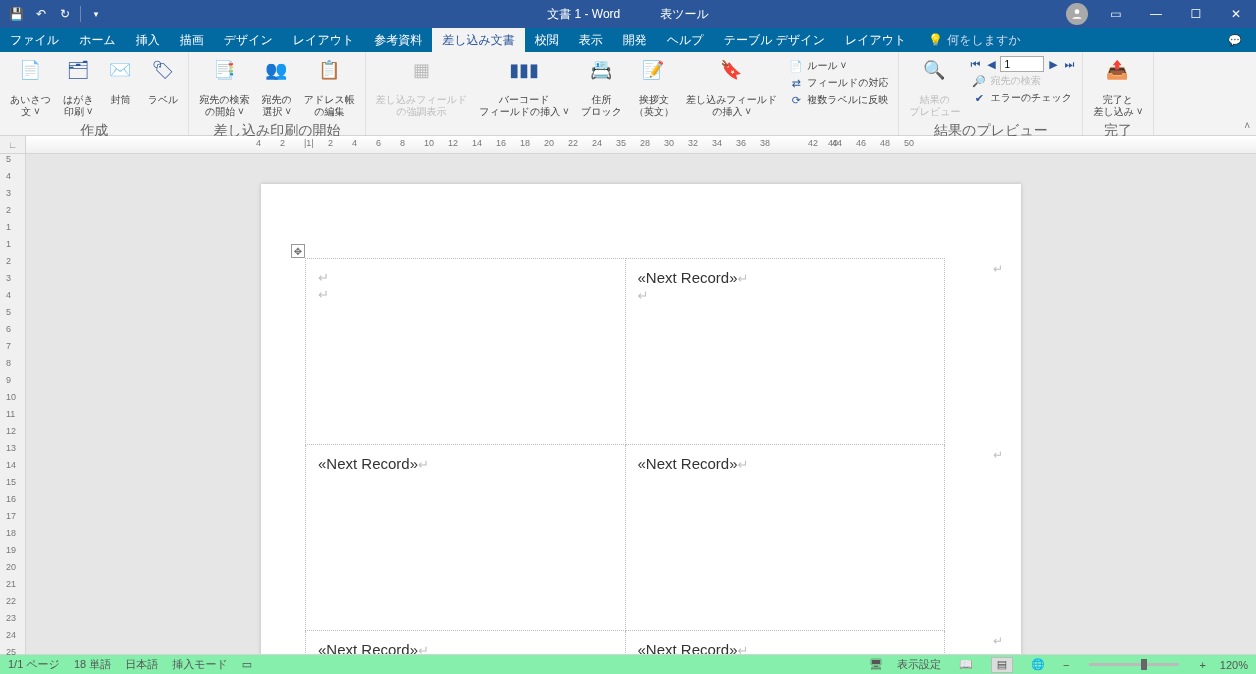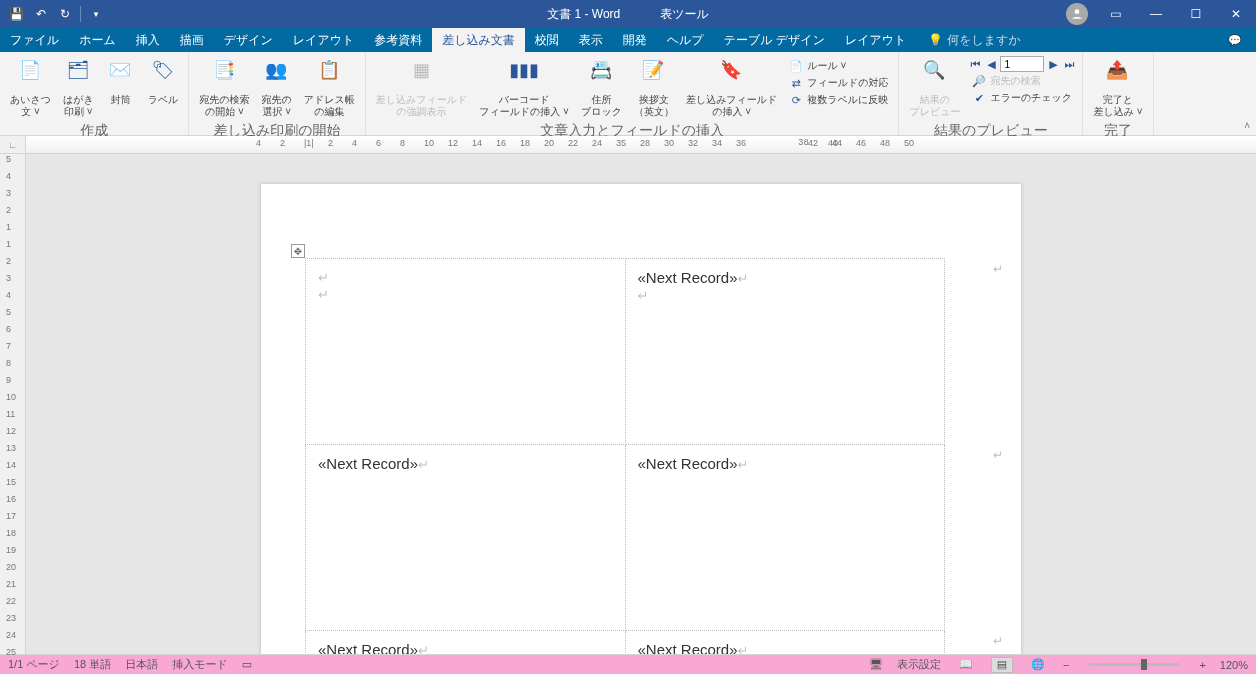--- a/index.html
+++ b/index.html
@@ -51,21 +51,21 @@
 .vruler span { position: absolute; left: 6px; }
 .canvas { flex: 1; background: #e6e6e6; overflow: auto; position: relative; }
 .page { width: 760px; min-height: 900px; background: #fff; margin: 30px auto 0 auto; box-shadow: 0 0 4px rgba(0,0,0,.2); padding: 74px 40px 40px 44px; position: relative; }
 .table-handle { position: absolute; left: 30px; top: 60px; width: 14px; height: 14px; border: 1px solid #999; background: #fff; display: flex; align-items: center; justify-content: center; font-size: 10px; color: #666; cursor: move; }
 table.labels { width: 640px; border-collapse: collapse; }
 table.labels td { border: 1px dotted #bdbdbd; height: 186px; width: 50%; vertical-align: top; padding: 10px 12px; font-family: "Times New Roman", serif; font-size: 15px; color: #333; position: relative; }
 .pmark { color: #bfbfbf; font-size: 13px; }
 .side-mark { position: absolute; font-size: 12px; color: #bfbfbf; }
 
 
-.statusbar { height: 20px; background: #f9a8d4; border-top: 1px solid #d4d4d4; display: flex; align-items: center; font-size: 11px; color: #555; padding: 0 8px; gap: 14px; justify-content: flex-end; }
+.statusbar { height: 20px; background: #86efac; border-top: 1px solid #d4d4d4; display: flex; align-items: center; font-size: 11px; color: #555; padding: 0 8px; gap: 14px; justify-content: flex-end; }
 .statusbar .spacer { flex: 1; }
 .view-btn { width: 22px; height: 16px; display: flex; align-items: center; justify-content: center; cursor: pointer; border: 1px solid transparent; }
 .view-btn.active { background: #dcdcdc; border-color: #bbb; }
 .zoom-slider { width: 90px; height: 3px; background: #bbb; position: relative; margin: 0 6px; }
 .zoom-thumb { position: absolute; top: -4px; width: 6px; height: 11px; background: #666; left: 52px; }
 </style>
 </head>
 <body>
 
 <div class="titlebar">
@@ -198,21 +198,20 @@
         <div class="small-btn">
             <span class="sico">⇄</span>
             <span>フィールドの対応</span>
           </div>
         <div class="small-btn">
             <span class="sico">⟳</span>
             <span>複数ラベルに反映</span>
           </div>
       </div>
     </div>
-    <div class="group-label">文章入力とフィールドの挿入</div>
   </div>
 
   <div class="group">
     <div class="group-body">
       <div class="big-btn disabled">
           <div class="ico disabled">🔍</div>
           <div class="lbl disabled">結果の
 プレビュー</div>
         </div>
       <div class="small-col" style="margin-top:2px;">
@@ -266,21 +265,21 @@
       <span style="left: 494px;">18</span>
       <span style="left: 518px;">20</span>
       <span style="left: 542px;">22</span>
       <span style="left: 566px;">24</span>
       <span style="left: 590px;">35</span>
       <span style="left: 614px;">28</span>
       <span style="left: 638px;">30</span>
       <span style="left: 662px;">32</span>
       <span style="left: 686px;">34</span>
       <span style="left: 710px;">36</span>
-      <span style="left: 772px; font-family: Liberation Mono, monospace;">38</span>
+      <span style="left: 734px;">38</span>
       <span style="left: 758px; margin-left: 44px;">40</span>
       <span style="left: 782px;">42</span>
       <span style="left: 806px;">44</span>
       <span style="left: 830px;">46</span>
       <span style="left: 854px;">48</span>
       <span style="left: 878px;">50</span>
     </div>
 </div>
 
 <div class="workspace">

